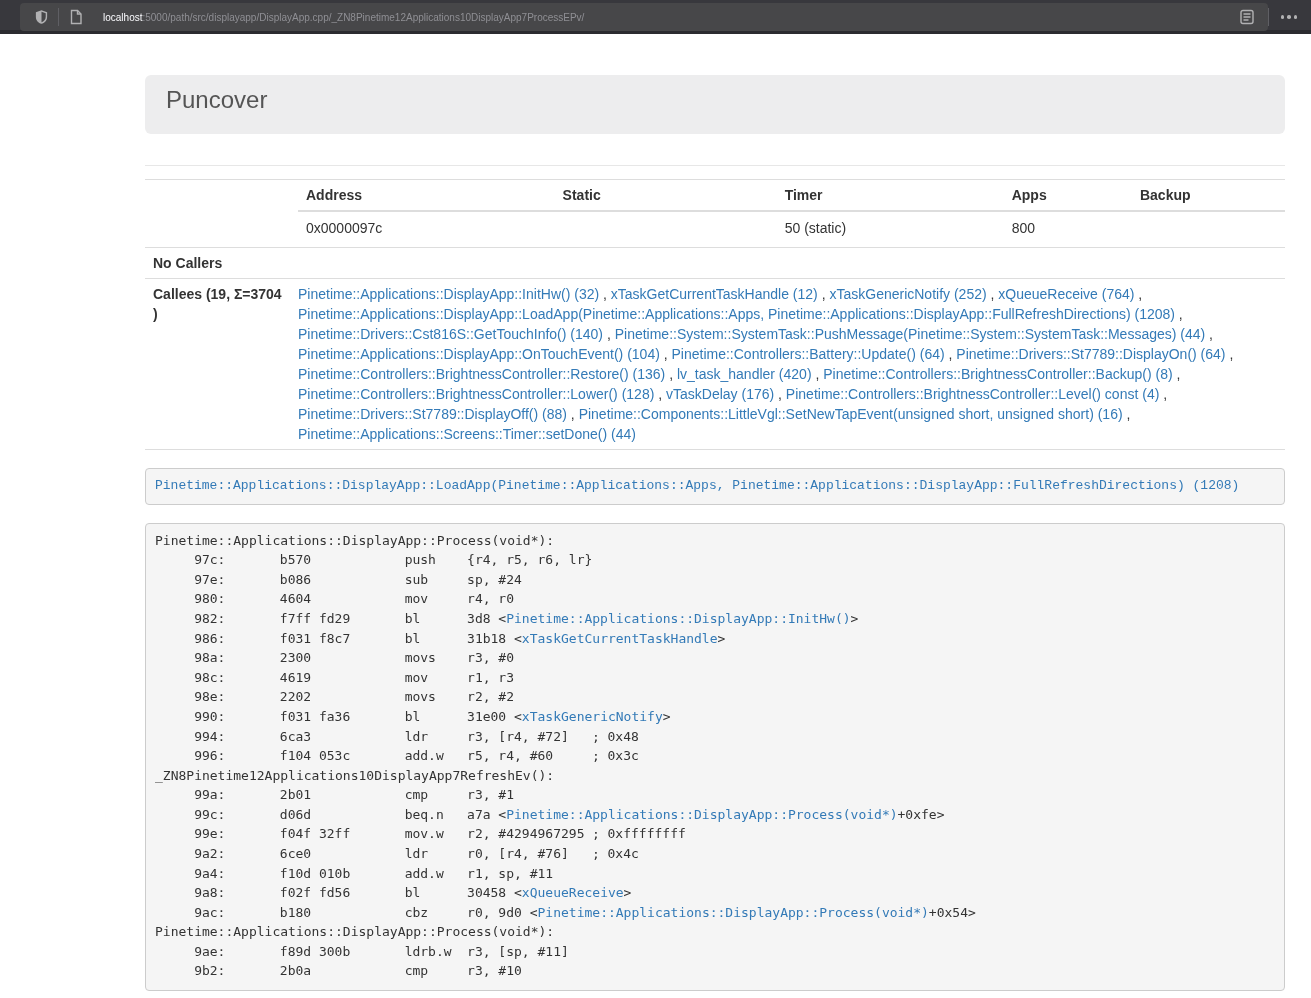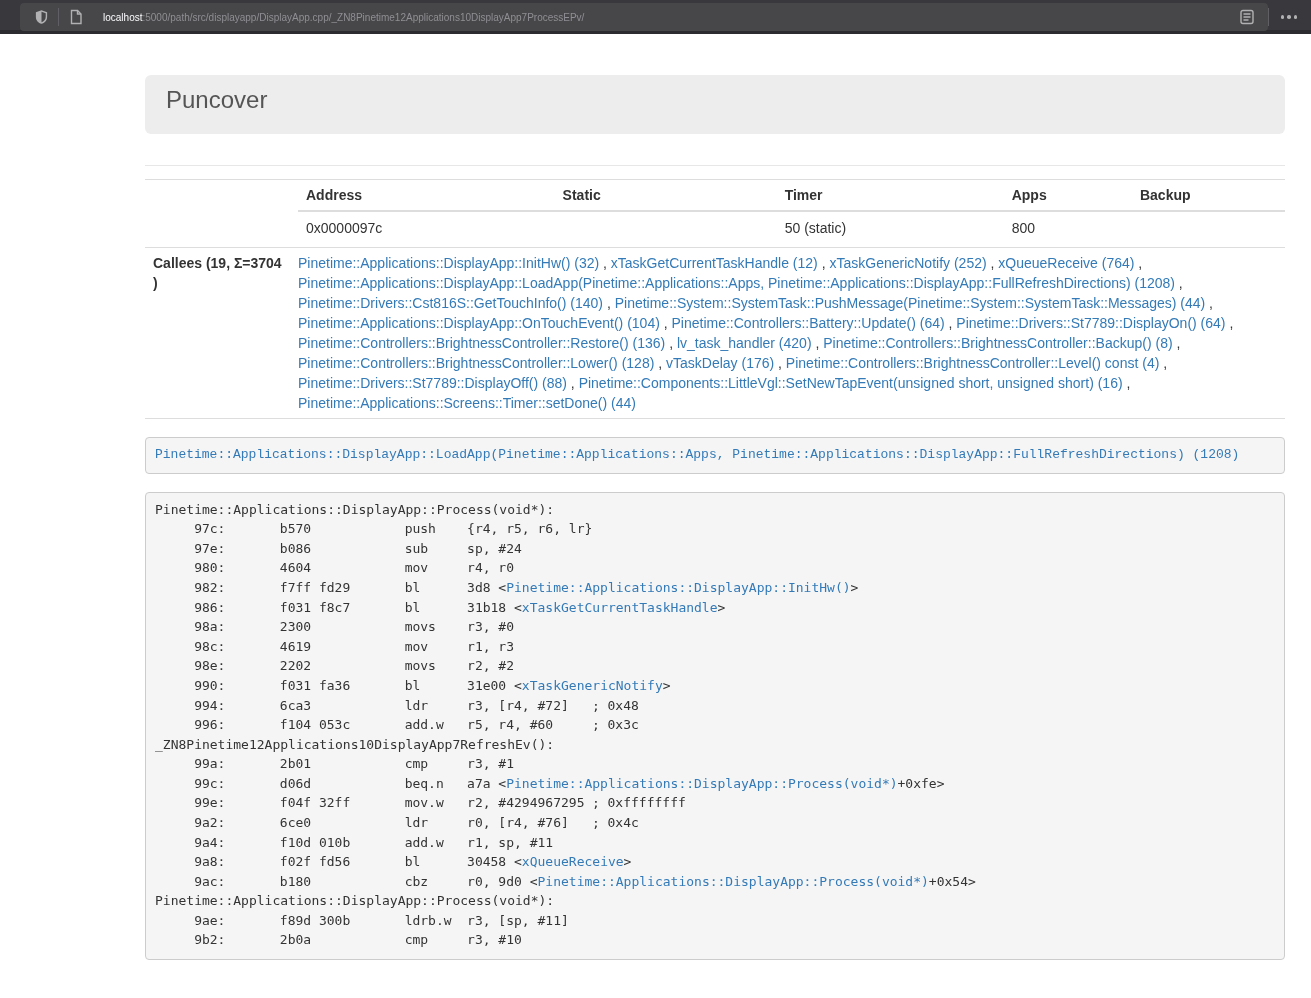--- a/index.html
+++ b/index.html
@@ -128,20 +128,24 @@
                 <td></td>
                 <td>50 (static)</td>
                 <td>800</td>
                 <td></td>
               </tr>
             </tbody>
           </table>
         </td>
       </tr>
       <tr>
+        <th>No Callers</th>
+        <td></td>
+      </tr>
+      <tr>
         <th>Callees (19, Σ=3704 )</th>
         <td><a href="#">Pinetime::Applications::DisplayApp::InitHw() (32)</a> , <a href="#">xTaskGetCurrentTaskHandle (12)</a> , <a href="#">xTaskGenericNotify (252)</a> , <a href="#">xQueueReceive (764)</a> , <a href="#">Pinetime::Applications::DisplayApp::LoadApp(Pinetime::Applications::Apps, Pinetime::Applications::DisplayApp::FullRefreshDirections) (1208)</a> , <a href="#">Pinetime::Drivers::Cst816S::GetTouchInfo() (140)</a> , <a href="#">Pinetime::System::SystemTask::PushMessage(Pinetime::System::SystemTask::Messages) (44)</a> , <a href="#">Pinetime::Applications::DisplayApp::OnTouchEvent() (104)</a> , <a href="#">Pinetime::Controllers::Battery::Update() (64)</a> , <a href="#">Pinetime::Drivers::St7789::DisplayOn() (64)</a> , <a href="#">Pinetime::Controllers::BrightnessController::Restore() (136)</a> , <a href="#">lv_task_handler (420)</a> , <a href="#">Pinetime::Controllers::BrightnessController::Backup() (8)</a> , <a href="#">Pinetime::Controllers::BrightnessController::Lower() (128)</a> , <a href="#">vTaskDelay (176)</a> , <a href="#">Pinetime::Controllers::BrightnessController::Level() const (4)</a> , <a href="#">Pinetime::Drivers::St7789::DisplayOff() (88)</a> , <a href="#">Pinetime::Components::LittleVgl::SetNewTapEvent(unsigned short, unsigned short) (16)</a> , <a href="#">Pinetime::Applications::Screens::Timer::setDone() (44)</a></td>
       </tr>
     </tbody>
   </table>
 
   <pre class="prebox"><a href="#">Pinetime::Applications::DisplayApp::LoadApp(Pinetime::Applications::Apps, Pinetime::Applications::DisplayApp::FullRefreshDirections) (1208)</a></pre>
 
   <pre class="prebox"><code>Pinetime::Applications::DisplayApp::Process(void*):
      97c:	b570      	push	{r4, r5, r6, lr}

